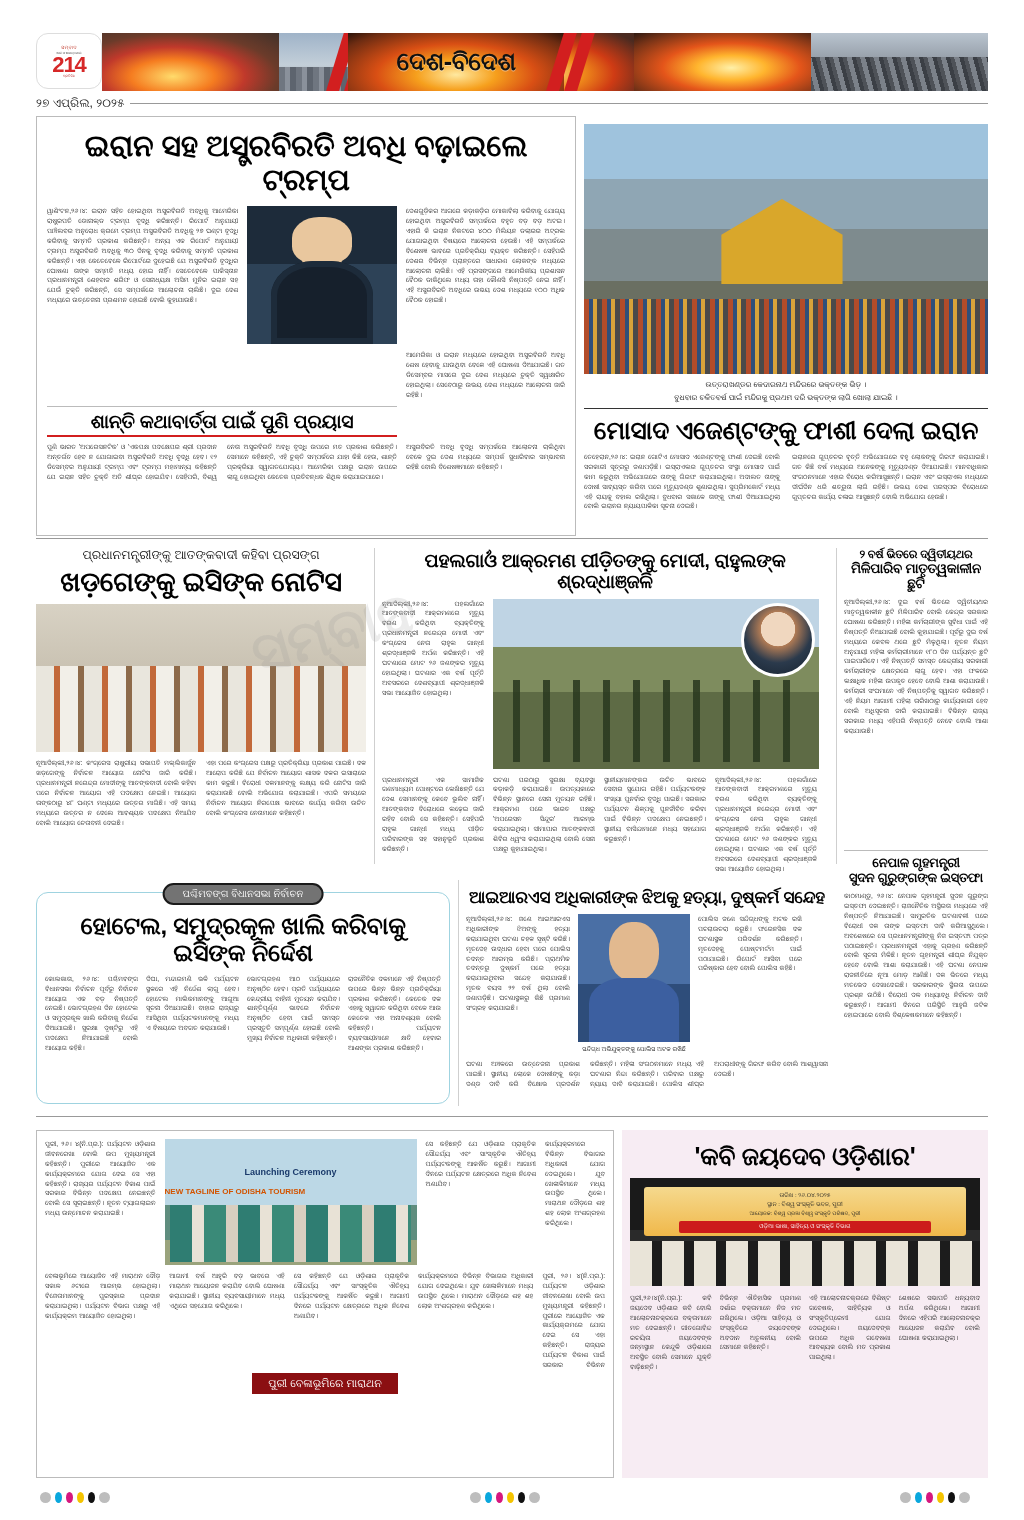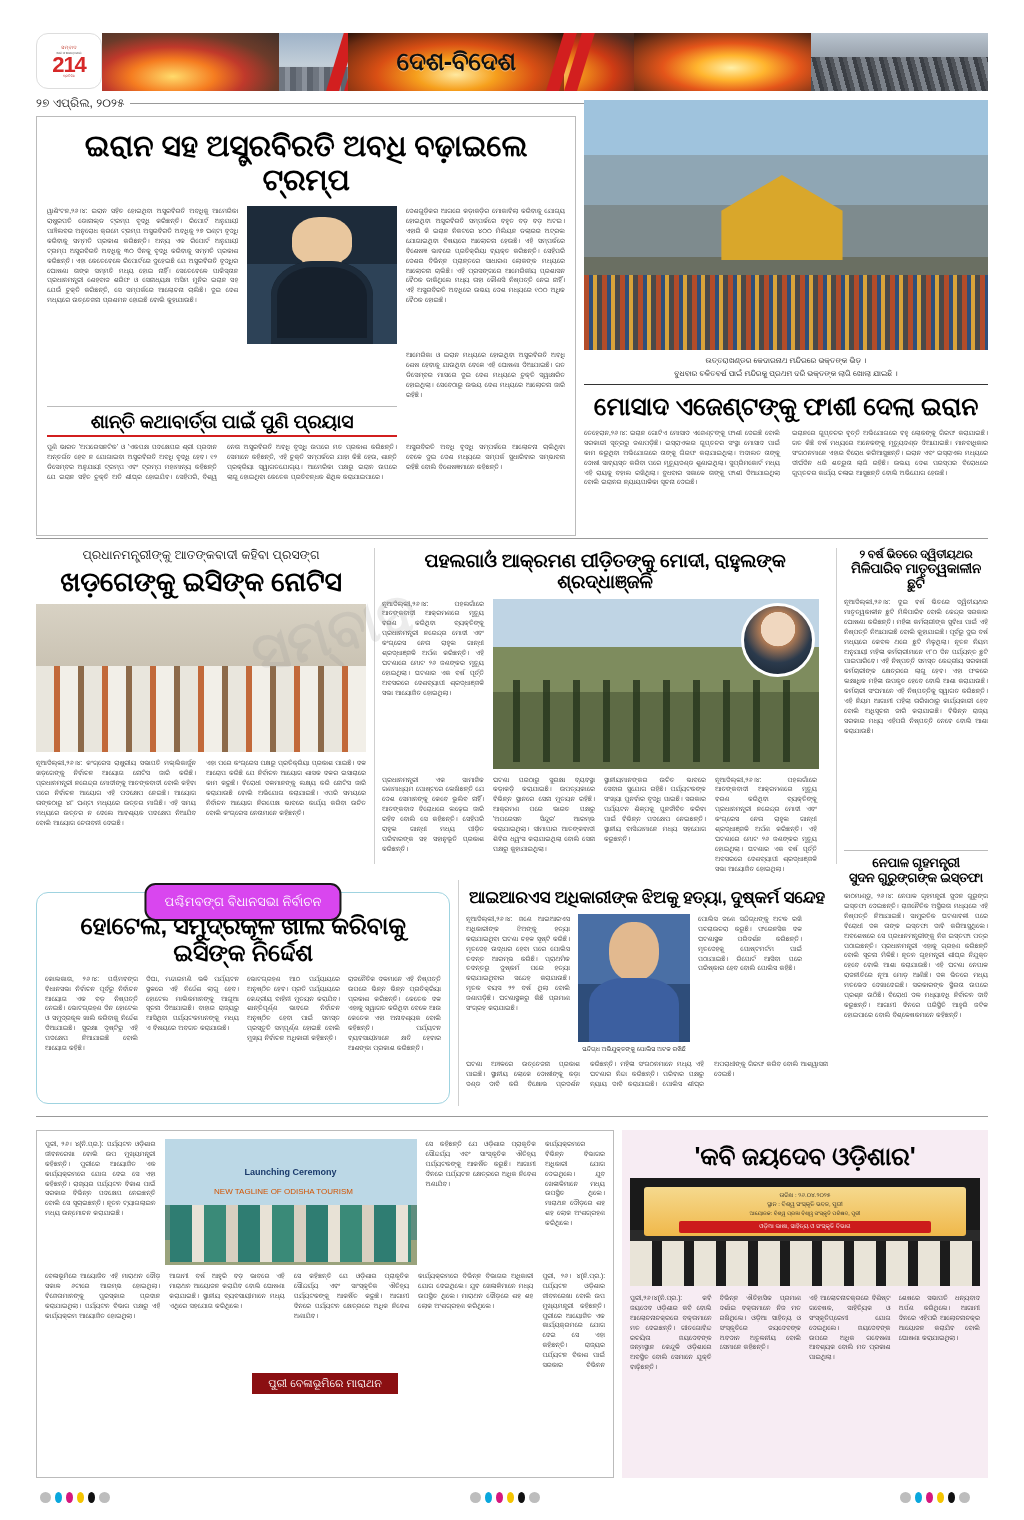--- a/index.html
+++ b/index.html
@@ -114,22 +114,22 @@
      background:#cc1b1b; border-radius:2px; }
 
   .watermark {
     position: absolute; left: 250px; top: 600px;
     font-size: 56px; color: rgba(150,150,150,0.18);
     transform: rotate(-16deg); pointer-events: none; z-index: 20;
     white-space: nowrap; font-weight: bold;
   }
 
   .badge-red {
-    display:inline-block; background:#d946ef; color:#fff; font-size:13px;
-    padding: 9px 18px; border-radius: 11px; border: 2px solid #1a1a1a;
+    display:inline-block; background:#737373; color:#fff; font-size:10px;
+    padding: 3px 18px; border-radius: 11px; border: 2px solid #1a1a1a;
     white-space: nowrap;
   }
   .badge-dark {
     display:inline-block; background:#8b0f12; color:#fff; font-size:11px;
     padding: 4px 16px; white-space: nowrap;
   }
 
   .box-round { border: 1px solid #9fd3e0; border-radius: 12px; }
   .box-plain { border: 1px solid #bbb; }
 
@@ -190,21 +190,21 @@
       <div class="rule-d" style="width:350px;"></div>
       <div class="hl" style="font-size:19px;text-align:center;width:350px;padding:4px 0 3px;">ଶାନ୍ତି କଥାବାର୍ତ୍ତା ପାଇଁ ପୁଣି ପ୍ରୟାସ</div>
       <div style="width:350px;height:2px;background:#d21f1f;"></div>
     </div>
     <div style="display:flex;padding:5px 10px 8px;gap:9px;">
       <div class="body-txt cols2" style="width:352px;height:140px;">ପୁଣି ଭାରତ 'ଅପରେସନଟିକ' ଓ 'ଏକପକ୍ଷ ପଦକ୍ଷେପର ଶ୍ରୀ ପ୍ରଦାନ ଅନ୍ତର୍ଗତ ହେବ ନ ଯୋଗାଇବା ଅସ୍ତ୍ରବିରତି ଅବଧି ବୃଦ୍ଧି ହେବ। ୧୨ ଡିସେମ୍ବର ଅନୁଯାୟୀ ଟ୍ରମ୍ପ ଏବଂ ଟ୍ରମ୍ପ ମହାମାନ୍ୟ କହିଛନ୍ତି ଯେ ଇରାନ ସହିତ ଚୁକ୍ତି ଅତି ଶୀଘ୍ର ହୋଇଯିବ। ସେହିପରି, ବିଶ୍ୱ ନେତା ଅସ୍ତ୍ରବିରତି ଅବଧି ବୃଦ୍ଧି ଉପରେ ମତ ପ୍ରକାଶ କରିଛନ୍ତି। ସେମାନେ କହିଛନ୍ତି, ଏହି ଚୁକ୍ତି ସମ୍ପର୍କରେ ଯାହା କିଛି ହେଉ, ଶାନ୍ତି ପ୍ରକ୍ରିୟା ସ୍ୱାଗତଯୋଗ୍ୟ। ଆମେରିକା ପକ୍ଷରୁ ଇରାନ ଉପରେ ଲାଗୁ ହୋଇଥିବା କେତେକ ପ୍ରତିବନ୍ଧକ ଶିଥିଳ କରାଯାଇପାରେ।</div>
       <div class="body-txt" style="width:160px;height:140px;">ଅସ୍ତ୍ରବିରତି ଅବଧି ବୃଦ୍ଧି ସମ୍ପର୍କରେ ଆଲୋଚନା ଚାଲିଥିବା ବେଳେ ଦୁଇ ଦେଶ ମଧ୍ୟରେ ସମ୍ପର୍କ ସୁଧାରିବାର ସମ୍ଭାବନା ରହିଛି ବୋଲି ବିଶେଷଜ୍ଞମାନେ କହିଛନ୍ତି।</div>
     </div>
   </div>
 
-  <div style="position:absolute;left:584px;top:100px;width:404px;height:420px;">
+  <div style="position:absolute;left:584px;top:124px;width:404px;height:420px;">
     <div class="photo pf-kedar" style="width:404px;height:250px;"></div>
     <div class="cap" style="padding:5px 4px 2px;">ଉତ୍ତରାଖଣ୍ଡର କେଦାରନାଥ ମନ୍ଦିରରେ ଭକ୍ତଙ୍କ ଭିଡ଼ ।</div>
     <div class="cap" style="padding:0 4px 5px;">ବୁଧବାର ଚଳିତବର୍ଷ ପାଇଁ ମନ୍ଦିରକୁ ପ୍ରଥମ ଦରି ଭକ୍ତଙ୍କ ଲାଗି ଖୋଲା ଯାଇଛି ।</div>
     <div class="rule-d" style="border-top:1px solid #333;"></div>
     <div class="hl" style="font-size:25px;text-align:center;padding:7px 0 8px;">ମୋସାଦ ଏଜେଣ୍ଟଙ୍କୁ ଫାଶୀ ଦେଲା ଇରାନ</div>
     <div style="display:flex;gap:12px;">
       <div class="body-txt" style="width:196px;">ତେହେରାନ,୨୬।୪: ଇରାନ ଗୋଟିଏ ମୋସାଦ ଏଜେଣ୍ଟଙ୍କୁ ଫାଶୀ ଦେଇଛି ବୋଲି ସରକାରୀ ସୂତ୍ରରୁ ଜଣାପଡ଼ିଛି। ଇସ୍ରାଏଲର ଗୁପ୍ତଚର ସଂସ୍ଥା ମୋସାଦ ପାଇଁ କାମ କରୁଥିବା ଅଭିଯୋଗରେ ତାଙ୍କୁ ଗିରଫ କରାଯାଇଥିଲା। ଅଦାଲତ ତାଙ୍କୁ ଦୋଷୀ ସାବ୍ୟସ୍ତ କରିବା ପରେ ମୃତ୍ୟୁଦଣ୍ଡ ଶୁଣାଇଥିଲା। ସୁପ୍ରିମକୋର୍ଟ ମଧ୍ୟ ଏହି ରାୟକୁ ବହାଲ ରଖିଥିଲା। ବୁଧବାର ସକାଳେ ତାଙ୍କୁ ଫାଶୀ ଦିଆଯାଇଥିଲା ବୋଲି ଇରାନର ନ୍ୟାୟପାଳିକା ସୂଚନା ଦେଇଛି।</div>
       <div class="body-txt" style="width:196px;">ଇରାନରେ ଗୁପ୍ତଚର ବୃତ୍ତି ଅଭିଯୋଗରେ ବହୁ ଲୋକଙ୍କୁ ଗିରଫ କରାଯାଇଛି। ଗତ କିଛି ବର୍ଷ ମଧ୍ୟରେ ଅନେକଙ୍କୁ ମୃତ୍ୟୁଦଣ୍ଡ ଦିଆଯାଇଛି। ମାନବାଧିକାର ସଂଗଠନମାନେ ଏହାର ବିରୋଧ କରିଆସୁଛନ୍ତି। ଇରାନ ଏବଂ ଇସ୍ରାଏଲ ମଧ୍ୟରେ ଦୀର୍ଘଦିନ ଧରି ଶତ୍ରୁତା ଲାଗି ରହିଛି। ଉଭୟ ଦେଶ ପରସ୍ପର ବିରୋଧରେ ଗୁପ୍ତଚର କାର୍ଯ୍ୟ ଚଳାଇ ଆସୁଛନ୍ତି ବୋଲି ଅଭିଯୋଗ ହେଉଛି।</div>
     </div>
   </div>
@@ -284,21 +284,21 @@
   </div>
 
   <div style="position:absolute;left:36px;top:1116px;width:952px;height:1px;background:#999;"></div>
 
   <div class="box-plain" style="position:absolute;left:36px;top:1130px;width:578px;height:348px;padding:8px;">
     <div style="display:flex;gap:9px;">
       <div class="body-txt" style="width:118px;">ପୁରୀ, ୨୬। ୪(ନି.ପ୍ର.): ପର୍ଯ୍ୟଟନ ଓଡ଼ିଶାର ଜୀବନରେଖା ବୋଲି ଉପ ମୁଖ୍ୟମନ୍ତ୍ରୀ କହିଛନ୍ତି। ପୁରୀରେ ଆୟୋଜିତ ଏକ କାର୍ଯ୍ୟକ୍ରମରେ ଯୋଗ ଦେଇ ସେ ଏହା କହିଛନ୍ତି। ରାଜ୍ୟର ପର୍ଯ୍ୟଟନ ବିକାଶ ପାଇଁ ସରକାର ବିଭିନ୍ନ ପଦକ୍ଷେପ ନେଇଛନ୍ତି ବୋଲି ସେ ସୂଚାଇଛନ୍ତି। ନୂତନ ଟ୍ୟାଗଲାଇନ ମଧ୍ୟ ଉନ୍ମୋଚନ କରାଯାଇଛି।</div>
       <div style="width:252px;position:relative;">
         <div class="photo pf-stage" style="width:252px;height:126px;">
           <div style="position:absolute;left:0;right:0;top:22%;text-align:center;font-size:9px;font-weight:bold;color:#1a3a6b;">Launching Ceremony</div>
-          <div style="position:absolute;left:0;right:14px;top:38%;text-align:center;font-size:8px;font-weight:normal;color:#d35400;">NEW TAGLINE OF ODISHA TOURISM</div>
+          <div style="position:absolute;left:0;right:14px;top:38%;font-size:8px;font-weight:bold;color:#d35400;">NEW TAGLINE OF ODISHA TOURISM</div>
         </div>
       </div>
       <div class="body-txt" style="width:118px;">ସେ କହିଛନ୍ତି ଯେ ଓଡ଼ିଶାର ପ୍ରାକୃତିକ ସୌନ୍ଦର୍ଯ୍ୟ ଏବଂ ସାଂସ୍କୃତିକ ଐତିହ୍ୟ ପର୍ଯ୍ୟଟକଙ୍କୁ ଆକର୍ଷିତ କରୁଛି। ଆଗାମୀ ଦିନରେ ପର୍ଯ୍ୟଟନ କ୍ଷେତ୍ରରେ ଅଧିକ ନିବେଶ ଅଣାଯିବ।</div>
       <div class="body-txt" style="width:64px;">କାର୍ଯ୍ୟକ୍ରମରେ ବିଭିନ୍ନ ବିଭାଗର ଅଧିକାରୀ ଯୋଗ ଦେଇଥିଲେ। ଯୁବ ଖେଳାଳିମାନେ ମଧ୍ୟ ଉପସ୍ଥିତ ଥିଲେ। ମାରାଥନ ଦୌଡ଼ରେ ଶହ ଶହ ଲୋକ ଅଂଶଗ୍ରହଣ କରିଥିଲେ।</div>
     </div>
     <div style="display:flex;gap:9px;padding-top:6px;">
       <div class="body-txt" style="width:118px;height:96px;overflow:hidden;">ବେଳାଭୂମିରେ ଆୟୋଜିତ ଏହି ମାରାଥନ ଦୌଡ଼ ସକାଳ ୬ଟାରେ ଆରମ୍ଭ ହୋଇଥିଲା। ବିଜେତାମାନଙ୍କୁ ପୁରସ୍କାର ପ୍ରଦାନ କରାଯାଇଥିଲା। ପର୍ଯ୍ୟଟନ ବିଭାଗ ପକ୍ଷରୁ ଏହି କାର୍ଯ୍ୟକ୍ରମ ଆୟୋଜିତ ହୋଇଥିଲା।</div>
       <div class="body-txt" style="width:118px;height:96px;overflow:hidden;">ଆଗାମୀ ବର୍ଷ ଆହୁରି ବଡ଼ ଭାବରେ ଏହି ମାରାଥନ ଆୟୋଜନ କରାଯିବ ବୋଲି ଘୋଷଣା କରାଯାଇଛି। ସ୍ଥାନୀୟ ବ୍ୟବସାୟୀମାନେ ମଧ୍ୟ ଏଥିରେ ସହଯୋଗ କରିଥିଲେ।</div>
       <div class="body-txt" style="width:118px;height:96px;overflow:hidden;">ସେ କହିଛନ୍ତି ଯେ ଓଡ଼ିଶାର ପ୍ରାକୃତିକ ସୌନ୍ଦର୍ଯ୍ୟ ଏବଂ ସାଂସ୍କୃତିକ ଐତିହ୍ୟ ପର୍ଯ୍ୟଟକଙ୍କୁ ଆକର୍ଷିତ କରୁଛି। ଆଗାମୀ ଦିନରେ ପର୍ଯ୍ୟଟନ କ୍ଷେତ୍ରରେ ଅଧିକ ନିବେଶ ଅଣାଯିବ।</div>
       <div class="body-txt" style="width:118px;height:96px;overflow:hidden;">କାର୍ଯ୍ୟକ୍ରମରେ ବିଭିନ୍ନ ବିଭାଗର ଅଧିକାରୀ ଯୋଗ ଦେଇଥିଲେ। ଯୁବ ଖେଳାଳିମାନେ ମଧ୍ୟ ଉପସ୍ଥିତ ଥିଲେ। ମାରାଥନ ଦୌଡ଼ରେ ଶହ ଶହ ଲୋକ ଅଂଶଗ୍ରହଣ କରିଥିଲେ।</div>

